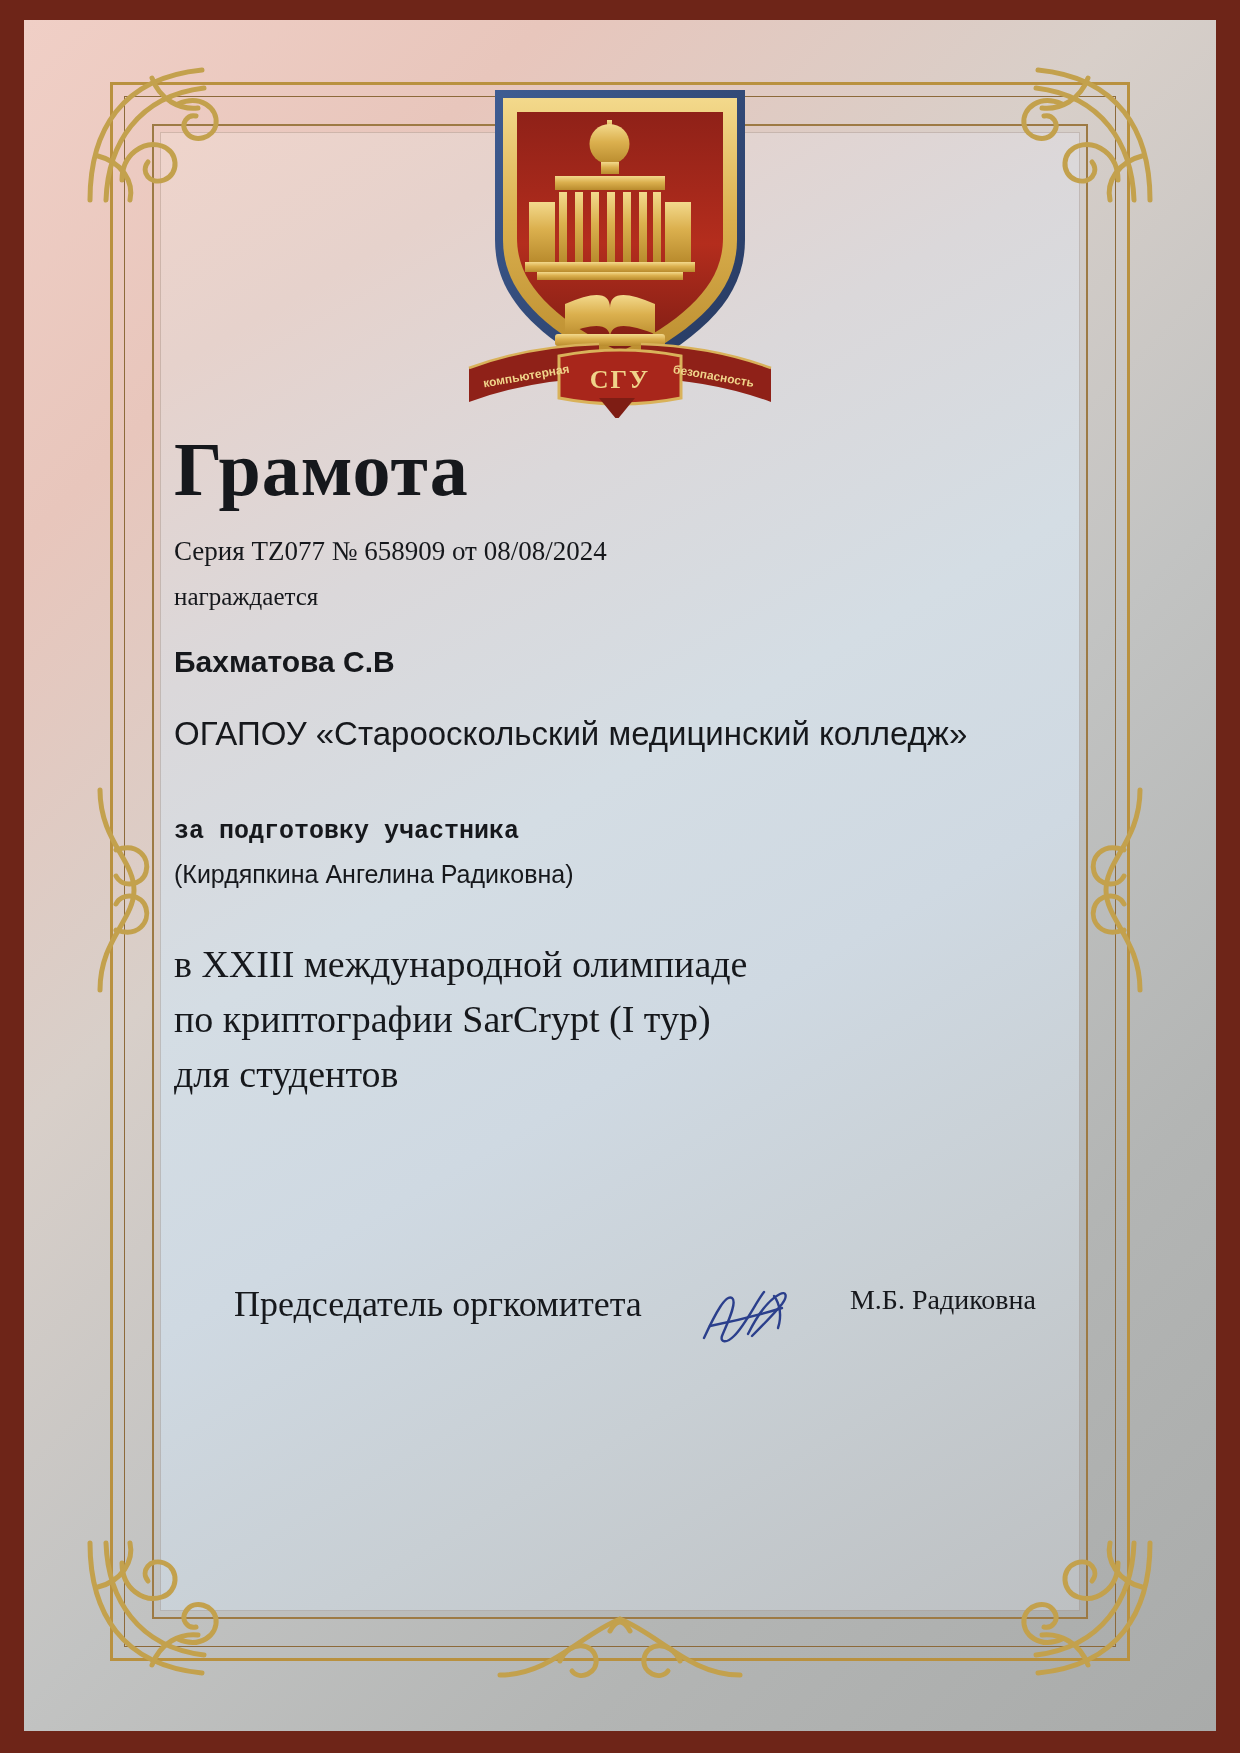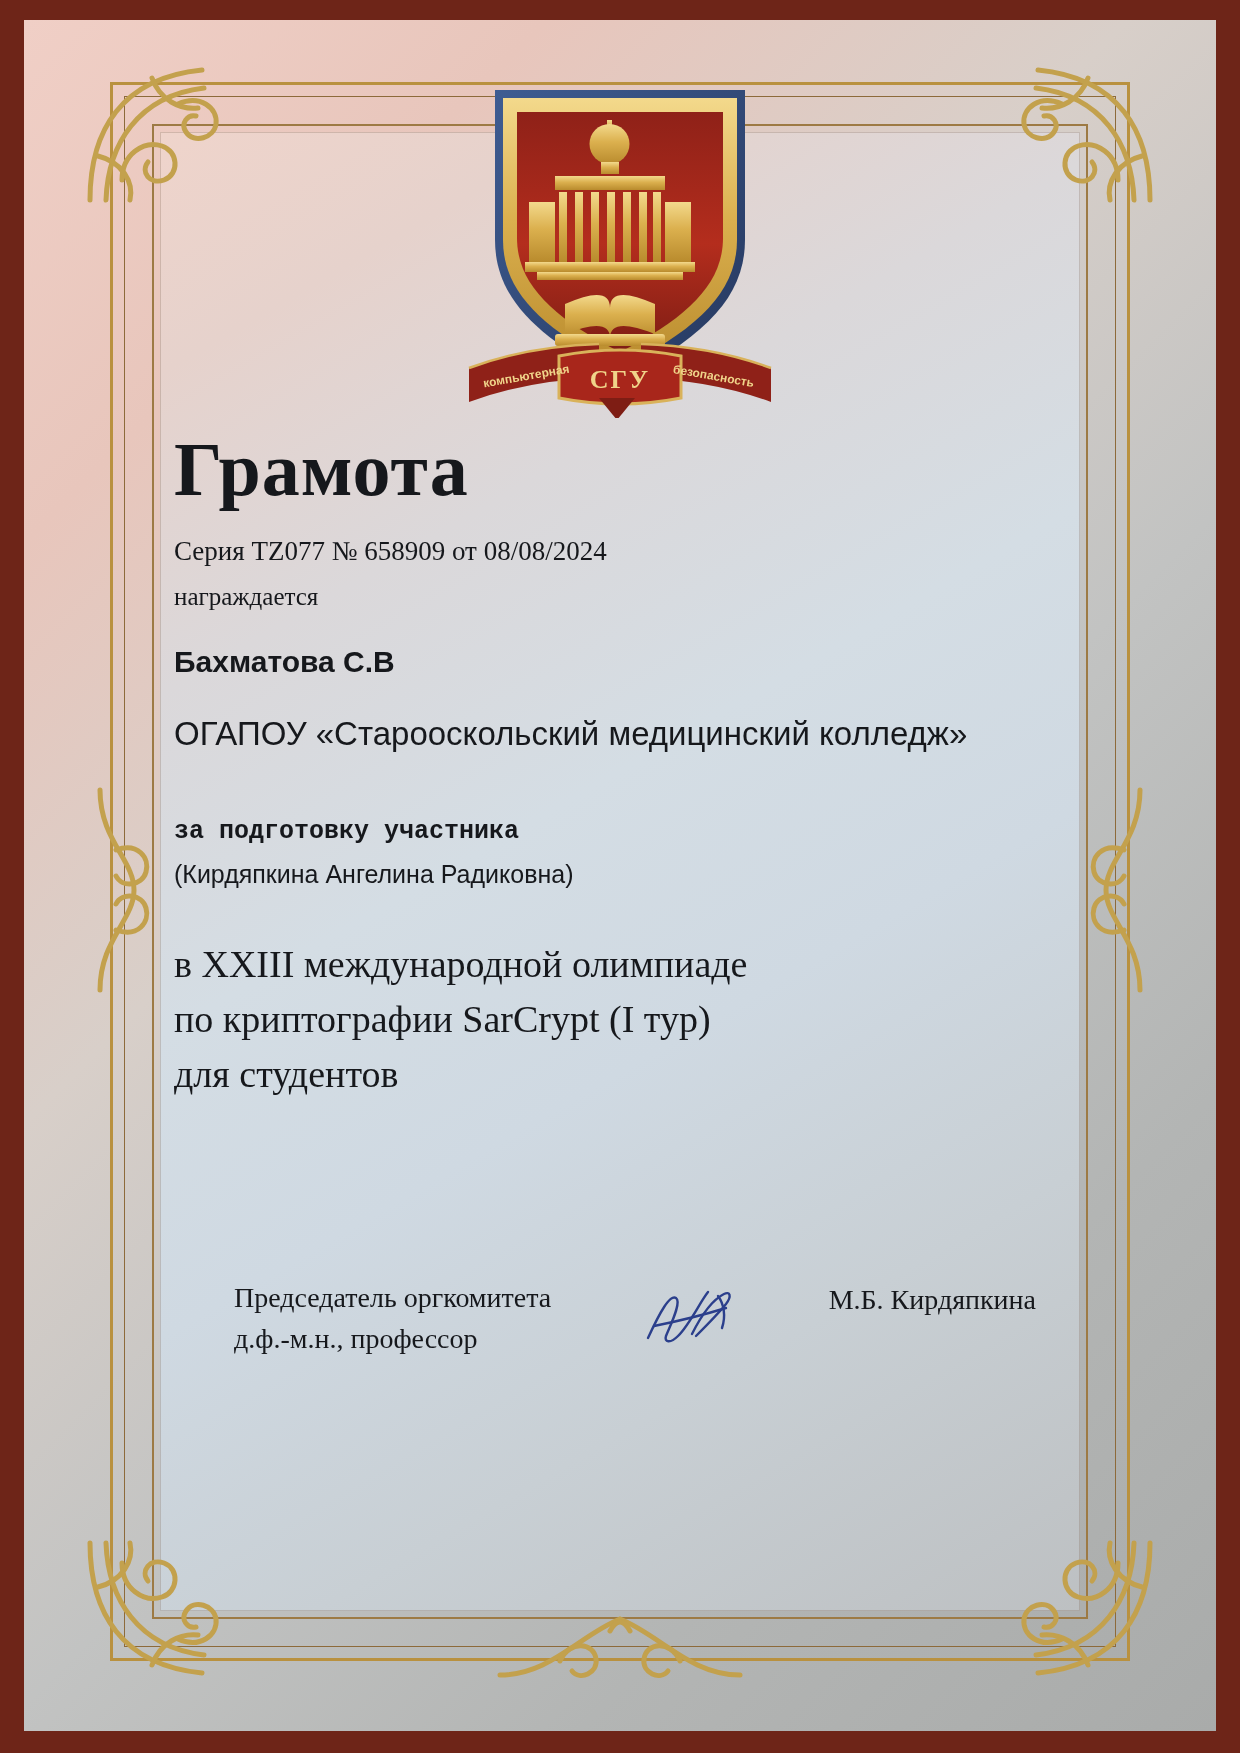--- a/index.html
+++ b/index.html
@@ -166,23 +166,23 @@
     position: absolute;
     left: 210px;
     right: 180px;
     top: 1258px;
     display: flex;
     align-items: flex-start;
     justify-content: space-between;
     color: #16181c;
   }
   .sign-left {
-    font-size: 28px;
+    font-size: 36px;
     line-height: 1.45;
-    text-align: left;
+    text-align: center;
   }
   .sign-mid {
     width: 120px;
     height: 70px;
     position: relative;
     flex: 0 0 auto;
     margin: 4px 10px 0 10px;
   }
   .sign-right {
     font-size: 28px;
@@ -369,29 +369,28 @@
       <div class="reason">за подготовку участника</div>
       <div class="participant">(Кирдяпкина Ангелина Радиковна)</div>
       <div class="event-line">в XXIII международной олимпиаде</div>
       <div class="event-line">по криптографии SarCrypt (I тур)</div>
       <div class="event-line">для студентов</div>
     </div>
 
     <div class="sign-row">
       <div class="sign-left">
         <div>Председатель оргкомитета</div>
-        <div>д.ф.-м.н., профессор</div>
       </div>
       <div class="sign-mid">
         <svg viewBox="0 0 120 70" width="120" height="70">
           <g fill="none" stroke="#2b3f8c" stroke-width="2.4" stroke-linecap="round">
             <path d="M18 56 C30 30 40 12 46 16 C52 20 40 44 36 54 C34 60 40 62 48 54 C60 42 70 20 78 10"></path>
             <path d="M62 52 C70 36 82 18 94 12 C100 9 102 14 96 22 C88 32 76 44 66 54"></path>
             <path d="M24 44 C44 40 70 34 96 26"></path>
             <path d="M88 14 C94 22 96 34 92 46"></path>
           </g>
         </svg>
       </div>
-      <div class="sign-right">М.Б. Кирдяпкина</div>
+      <div class="sign-right">М.Б. Радиковна</div>
     </div>
 
   </div>
 </div>
 
 </body></html>

